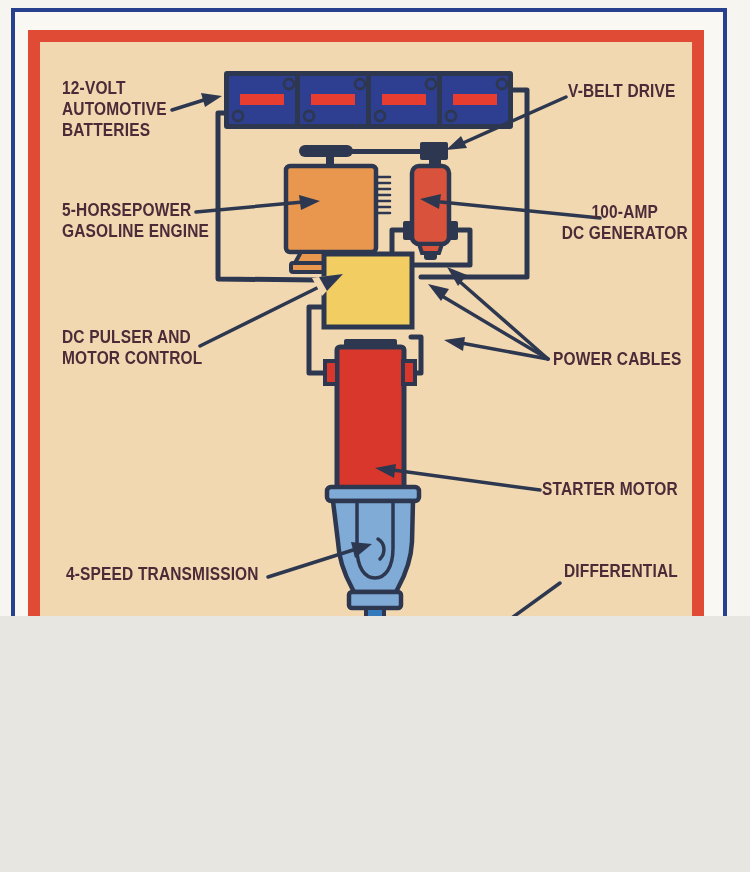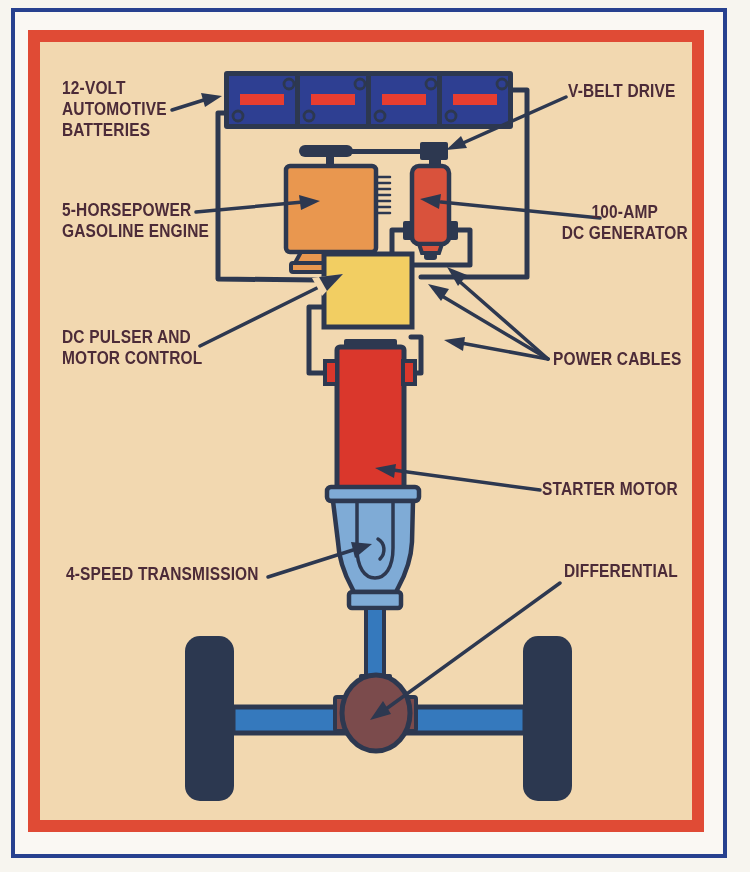--- a/index.html
+++ b/index.html
@@ -4,21 +4,21 @@
 <style>
   :root{
     --page-white:#f7f5ef; --card-blue:#27418f; --frame-red:#e04b35; --panel-tan:#f2d8b0;
     --outline-navy:#2d3850; --battery-blue:#2e3f92; --stripe-red:#e73d30;
     --engine-orange:#e9974f; --generator-red:#d9523c; --control-yellow:#f2ce62;
     --motor-red:#da372c; --trans-blue:#7fabd6; --shaft-blue:#3579bd;
     --diff-brown:#7b4b4c; --wheel-dark:#2c3850; --label-color:#4c2b38;
   }
   *{margin:0;padding:0;box-sizing:border-box}
   body{font-family:"Liberation Sans",sans-serif;background:#e8e6e0}
-  .page{position:relative;width:750px;height:872px;background:var(--page-white);overflow:hidden}
+  .page{position:relative;width:750px;height:616px;background:var(--page-white);overflow:hidden}
   .card{position:absolute;left:11px;top:8px;width:716px;height:850px;
         border:4px solid var(--card-blue);background:#faf8f3}
   .frame{position:absolute;left:28px;top:30px;width:676px;height:802px;
          border:12px solid var(--frame-red);background:var(--panel-tan)}
   svg.diagram{position:absolute;left:0;top:0;width:750px;height:872px}
   .lbl{position:absolute;font-weight:bold;font-size:18px;line-height:21px;
        letter-spacing:.2px;color:var(--label-color);white-space:nowrap;
        transform:scaleX(.86);transform-origin:0 0}
   .lbl.center{text-align:center}
   

